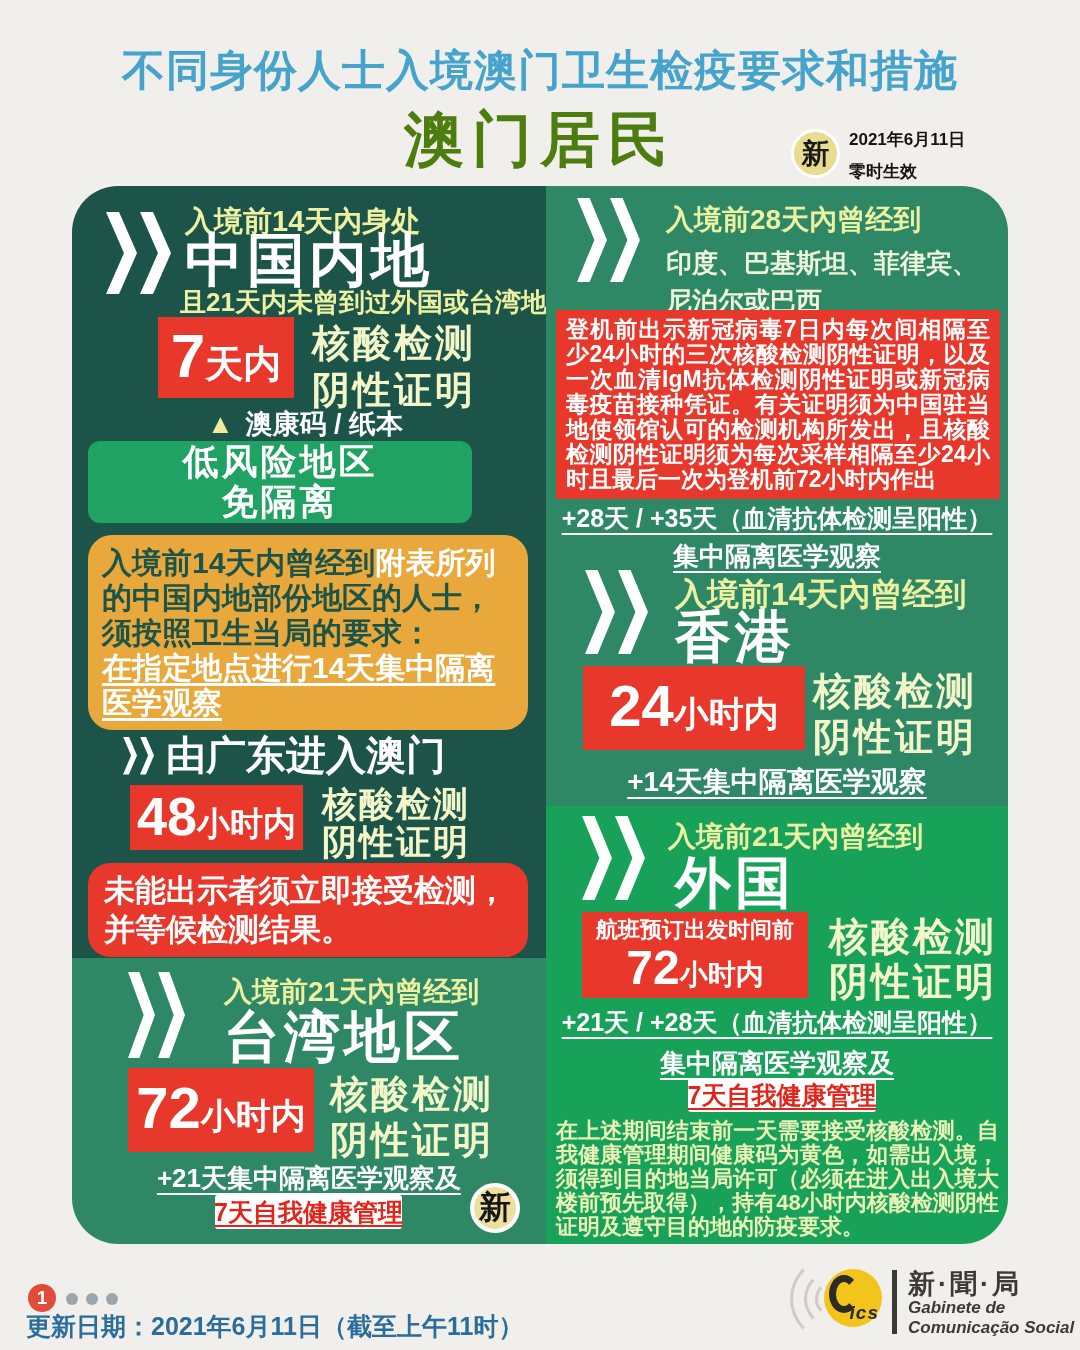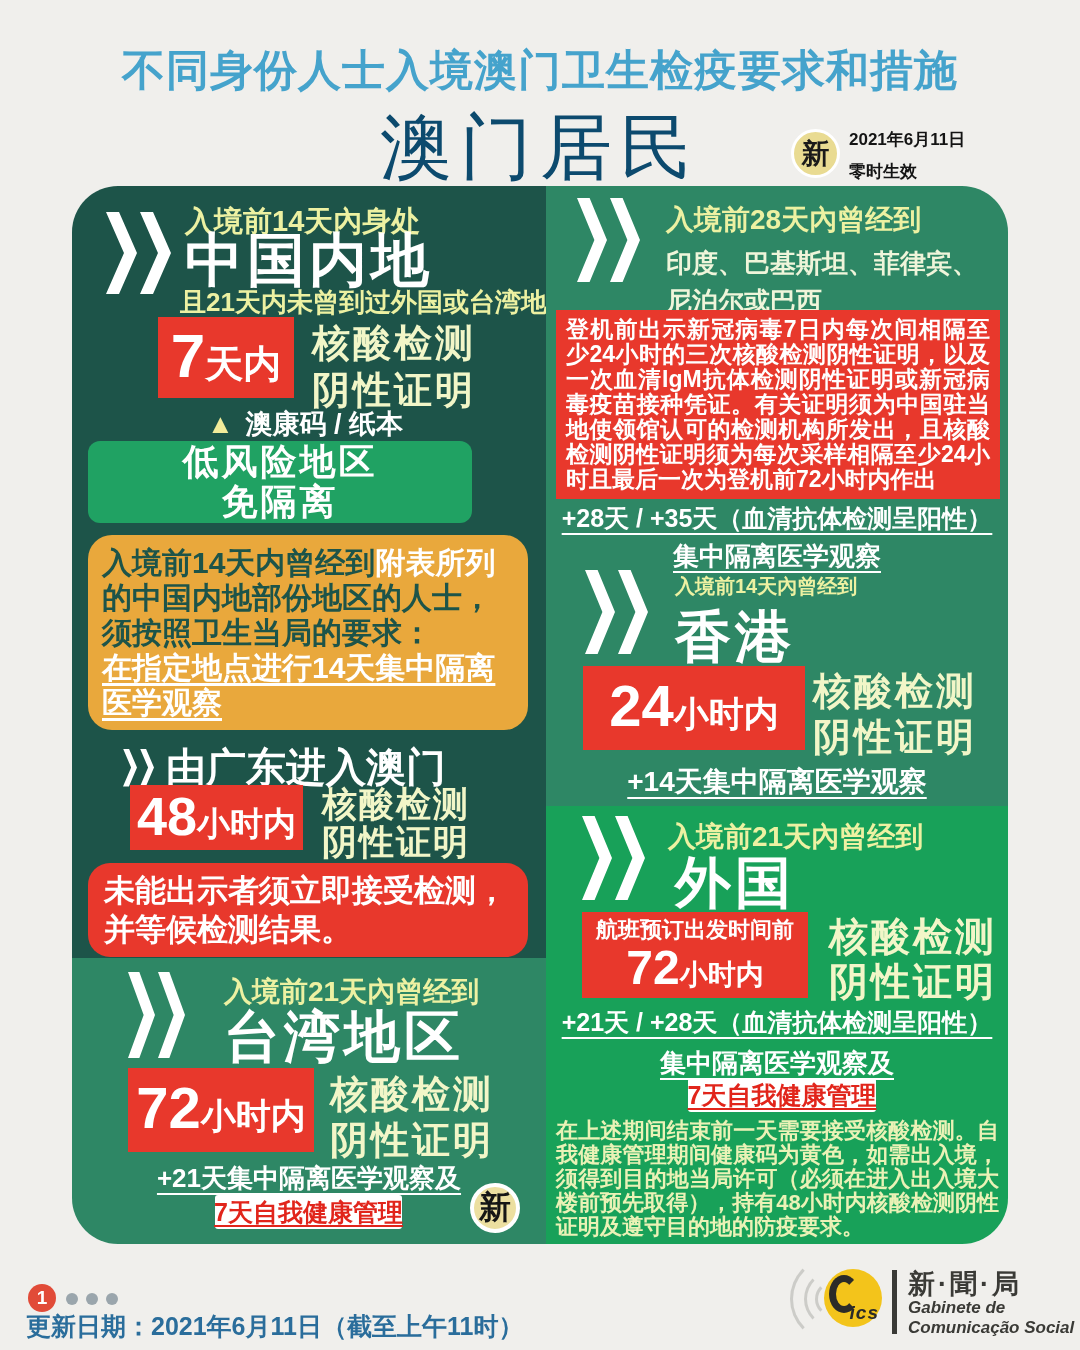--- a/index.html
+++ b/index.html
@@ -2,21 +2,21 @@
 <html><head>
 <meta charset="utf-8">
 <style>
   * { margin:0; padding:0; box-sizing:border-box; }
   body { background:#d8d8d8; font-family:"Liberation Sans","DejaVu Sans",sans-serif; }
   .poster { position:relative; width:1080px; height:1350px; background:#f0efec; overflow:hidden; margin:0 auto; }
 
   .page-title { position:absolute; left:0; top:42px; width:100%; text-align:center;
     font-size:43px; font-weight:bold; color:#45a3cc; letter-spacing:1px; }
   .page-subtitle { position:absolute; left:0; top:100px; width:100%; text-align:center;
-    font-size:72px; font-weight:normal; color:#0c4a6e; letter-spacing:8px; }
+    font-size:60px; font-weight:bold; color:#4d7c0f; letter-spacing:8px; }
   .top-badge { position:absolute; left:791px; top:129px; width:49px; height:49px;
     background:#e9db92; border:3px solid #fff; border-radius:50%; color:#1a1a1a;
     font-size:28px; font-weight:bold; display:flex; align-items:center; justify-content:center; }
   .effective { position:absolute; left:849px; top:124px; font-size:17px; line-height:32px;
     font-weight:bold; color:#141414; }
 
   .board { position:absolute; left:72px; top:186px; width:936px; height:1058px; }
   .panel { position:absolute; overflow:hidden; }
   .p-mainland { left:0; top:0; width:474px; height:772px; background:#1d5449; border-top-left-radius:46px; }
   .p-taiwan { left:0; top:772px; width:474px; height:286px; background:#2e8765; border-bottom-left-radius:46px; }
@@ -43,21 +43,21 @@
   .round-badge { position:absolute; background:#ecdfa0; border:4px solid #fff; border-radius:50%;
     display:flex; align-items:center; justify-content:center; color:#151515; font-weight:bold; }
 
   .codenote { position:absolute; font-weight:bold; color:#fff; text-align:center; white-space:nowrap; }
   .codenote .tri { color:#f2ec9a; margin-right:12px; }
   .lowrisk { position:absolute; background:#20a263; border-radius:12px; text-align:center;
     color:#fff; font-weight:bold; letter-spacing:3px; }
   .orange { position:absolute; background:#e9a83c; border-radius:24px; color:#1d5449; font-weight:bold; }
   .orange .wt { color:#fff; }
   .orange .wu { display:block; color:#fff; text-decoration:underline; text-underline-offset:5px; }
-  .gd-row { position:absolute; display:flex; align-items:center; gap:12px; color:#fff; font-weight:bold;margin-top:12px; }
+  .gd-row { position:absolute; display:flex; align-items:center; gap:12px; color:#fff; font-weight:bold; }
   .gd-row .chevs { position:static; }
   .warnbox { position:absolute; background:#e8382c; border-radius:22px; color:#fff; font-weight:bold; }
   .redpara { position:absolute; background:#e8382c; color:#ffffff; font-weight:bold; text-align:justify; }
   .countries { position:absolute; font-weight:bold; color:#eff5da; }
   .countries span { display:block; }
   .notepara { position:absolute; color:#eaf2b6; font-weight:bold; text-align:justify; }
 
   .page-dot { position:absolute; left:28px; top:1284px; width:28px; height:28px; border-radius:50%;
     background:#e14b38; color:#fff; font-size:19px; font-weight:bold;
     display:flex; align-items:center; justify-content:center; }
@@ -172,21 +172,21 @@
         <span>尼泊尔或巴西</span>
       </div>
       <div class="redpara" style="left:10px;top:124px;width:444px;padding:7px 10px;font-size:23px;line-height:25px;">登机前出示新冠病毒7日内每次间相隔至少24小时的三次核酸检测阴性证明，以及一次血清IgM抗体检测阴性证明或新冠病毒疫苗接种凭证。有关证明须为中国驻当地使领馆认可的检测机构所发出，且核酸检测阴性证明须为每次采样相隔至少24小时且最后一次为登机前72小时内作出</div>
       <div class="uline" style="top:316px;font-size:25px;">+28天 / +35天（血清抗体检测呈阳性）</div>
       <div class="uline" style="top:353px;font-size:26px;">集中隔离医学观察</div>
 
       <div class="chevs" style="left:39px;top:384px;">
         <div class="chev" style="width:30px;height:84px;"></div>
         <div class="chev" style="width:30px;height:84px;"></div>
       </div>
-      <div class="pre" style="left:129px;top:387px;font-size:20px;">入境前14天內曾经到</div>
+      <div class="pre" style="left:129px;top:387px;font-size:32px;">入境前14天內曾经到</div>
       <div class="h-big" style="left:129px;top:414px;font-size:56px;letter-spacing:4px;">香港</div>
       <div class="timebox" style="left:37px;top:480px;width:222px;height:84px;line-height:80px;">
         <span style="font-size:58px;">24</span><span style="font-size:35px;">小时内</span>
       </div>
       <div class="req" style="left:267px;top:482px;font-size:38px;line-height:46px;">
         <span>核酸检测</span>
         <span>阴性证明</span>
       </div>
       <div class="uline" style="top:577px;font-size:28px;">+14天集中隔离医学观察</div>
     </div>

